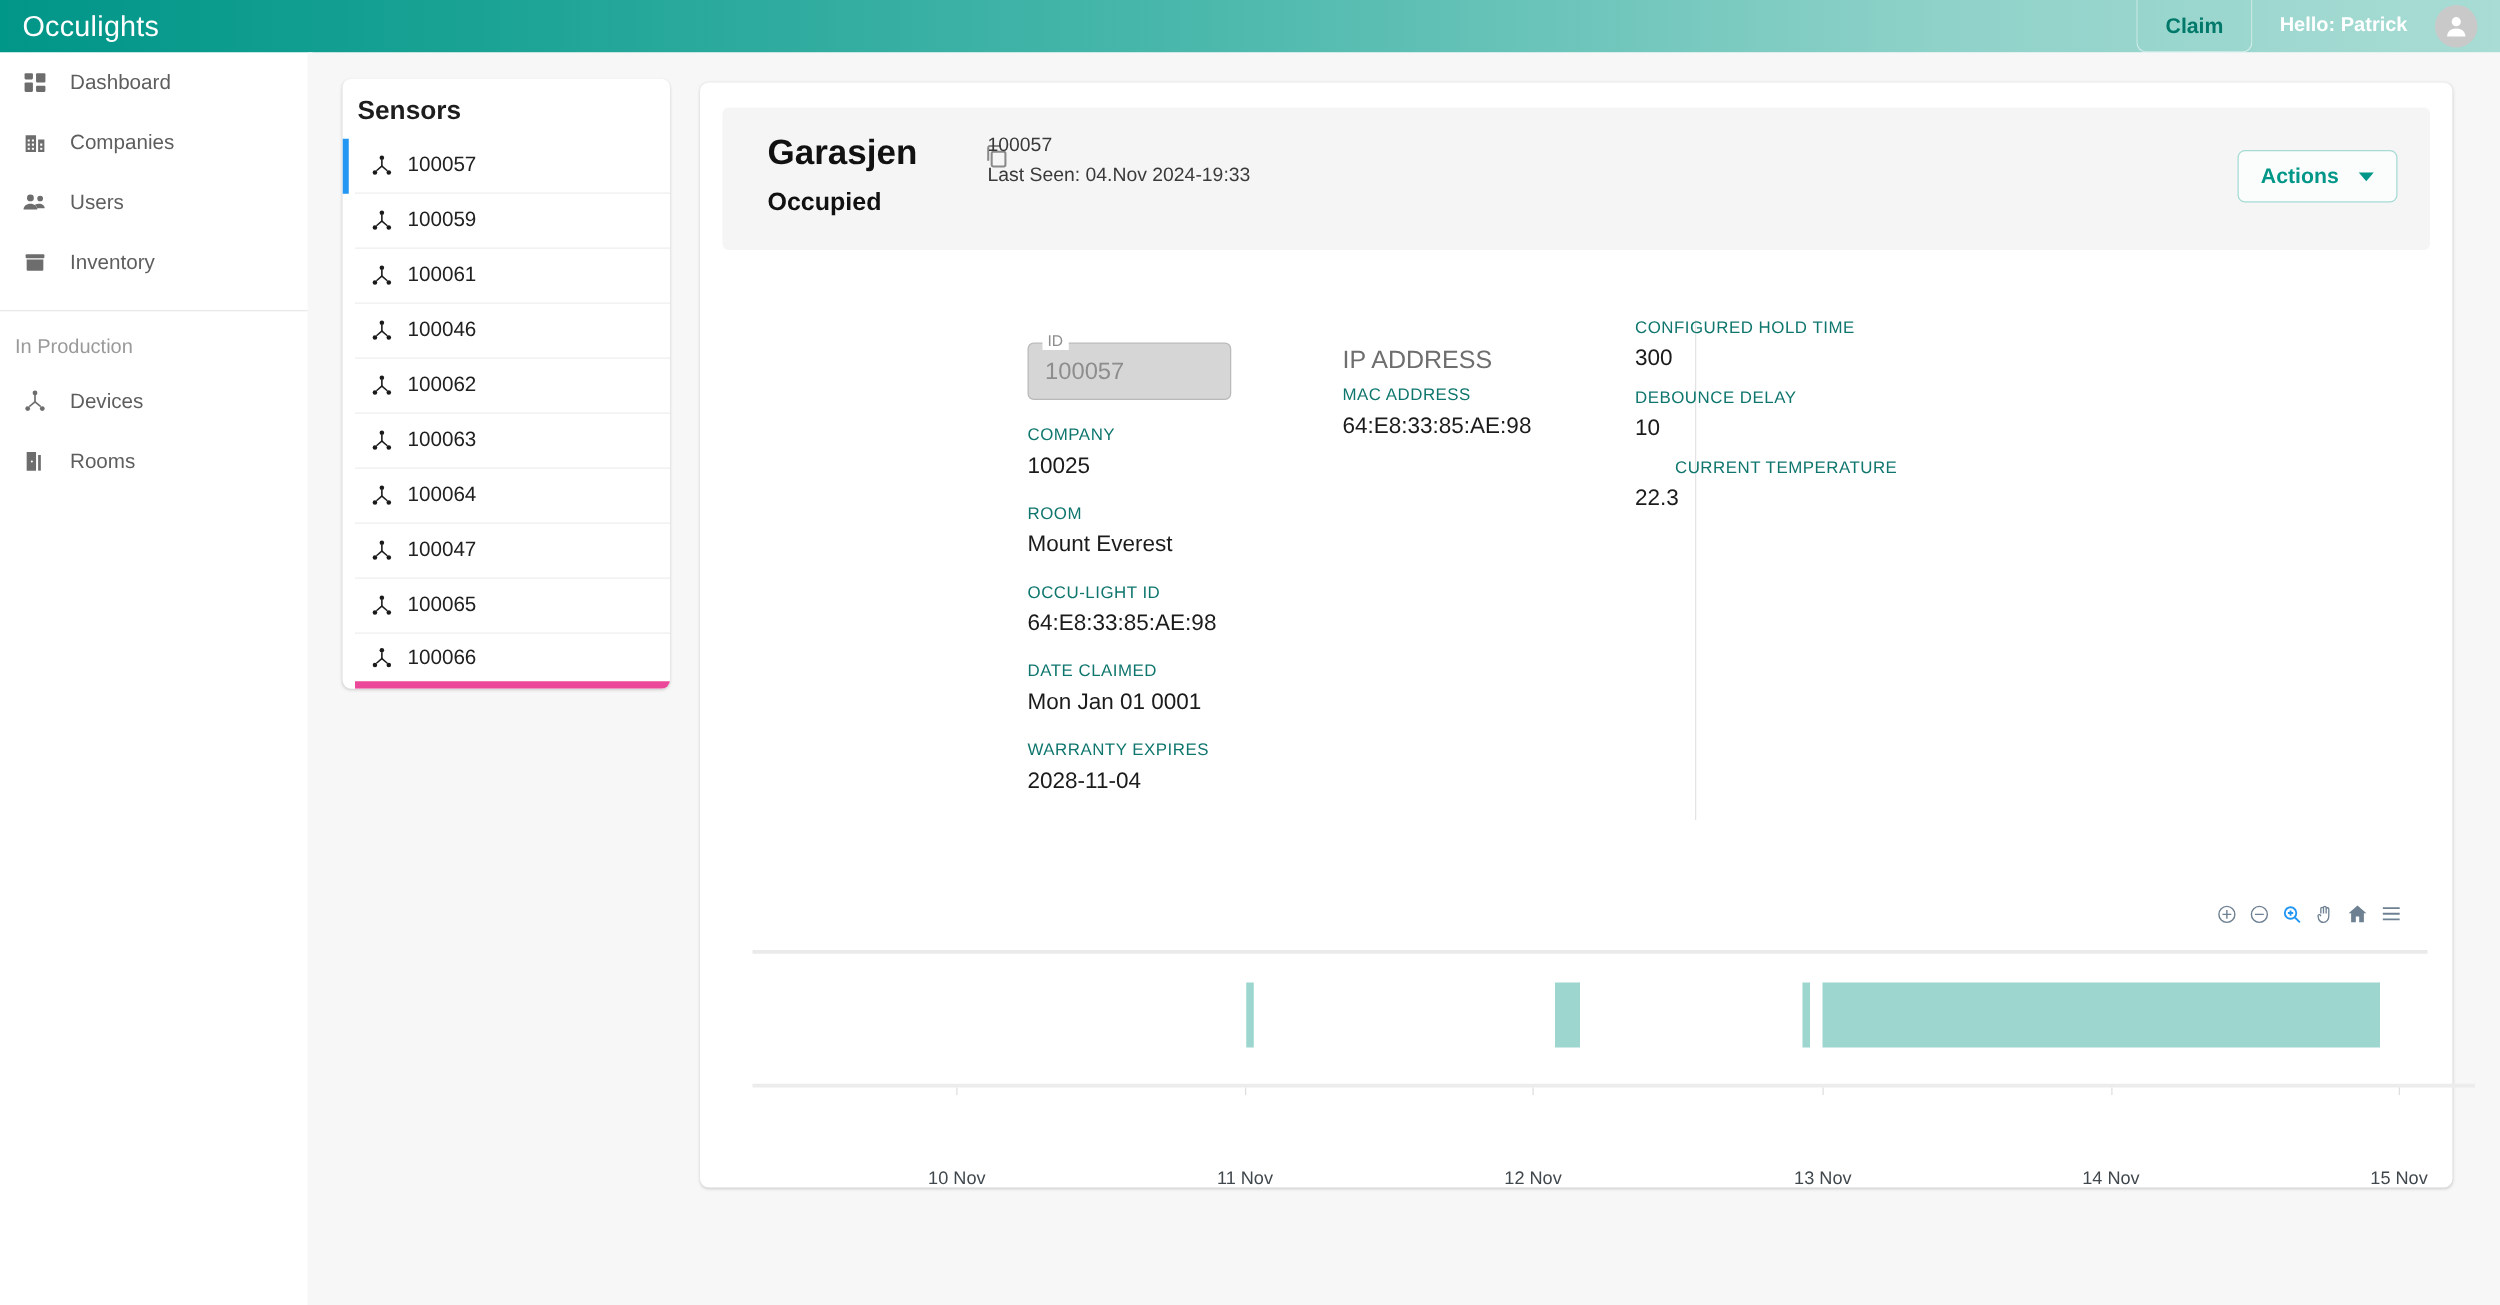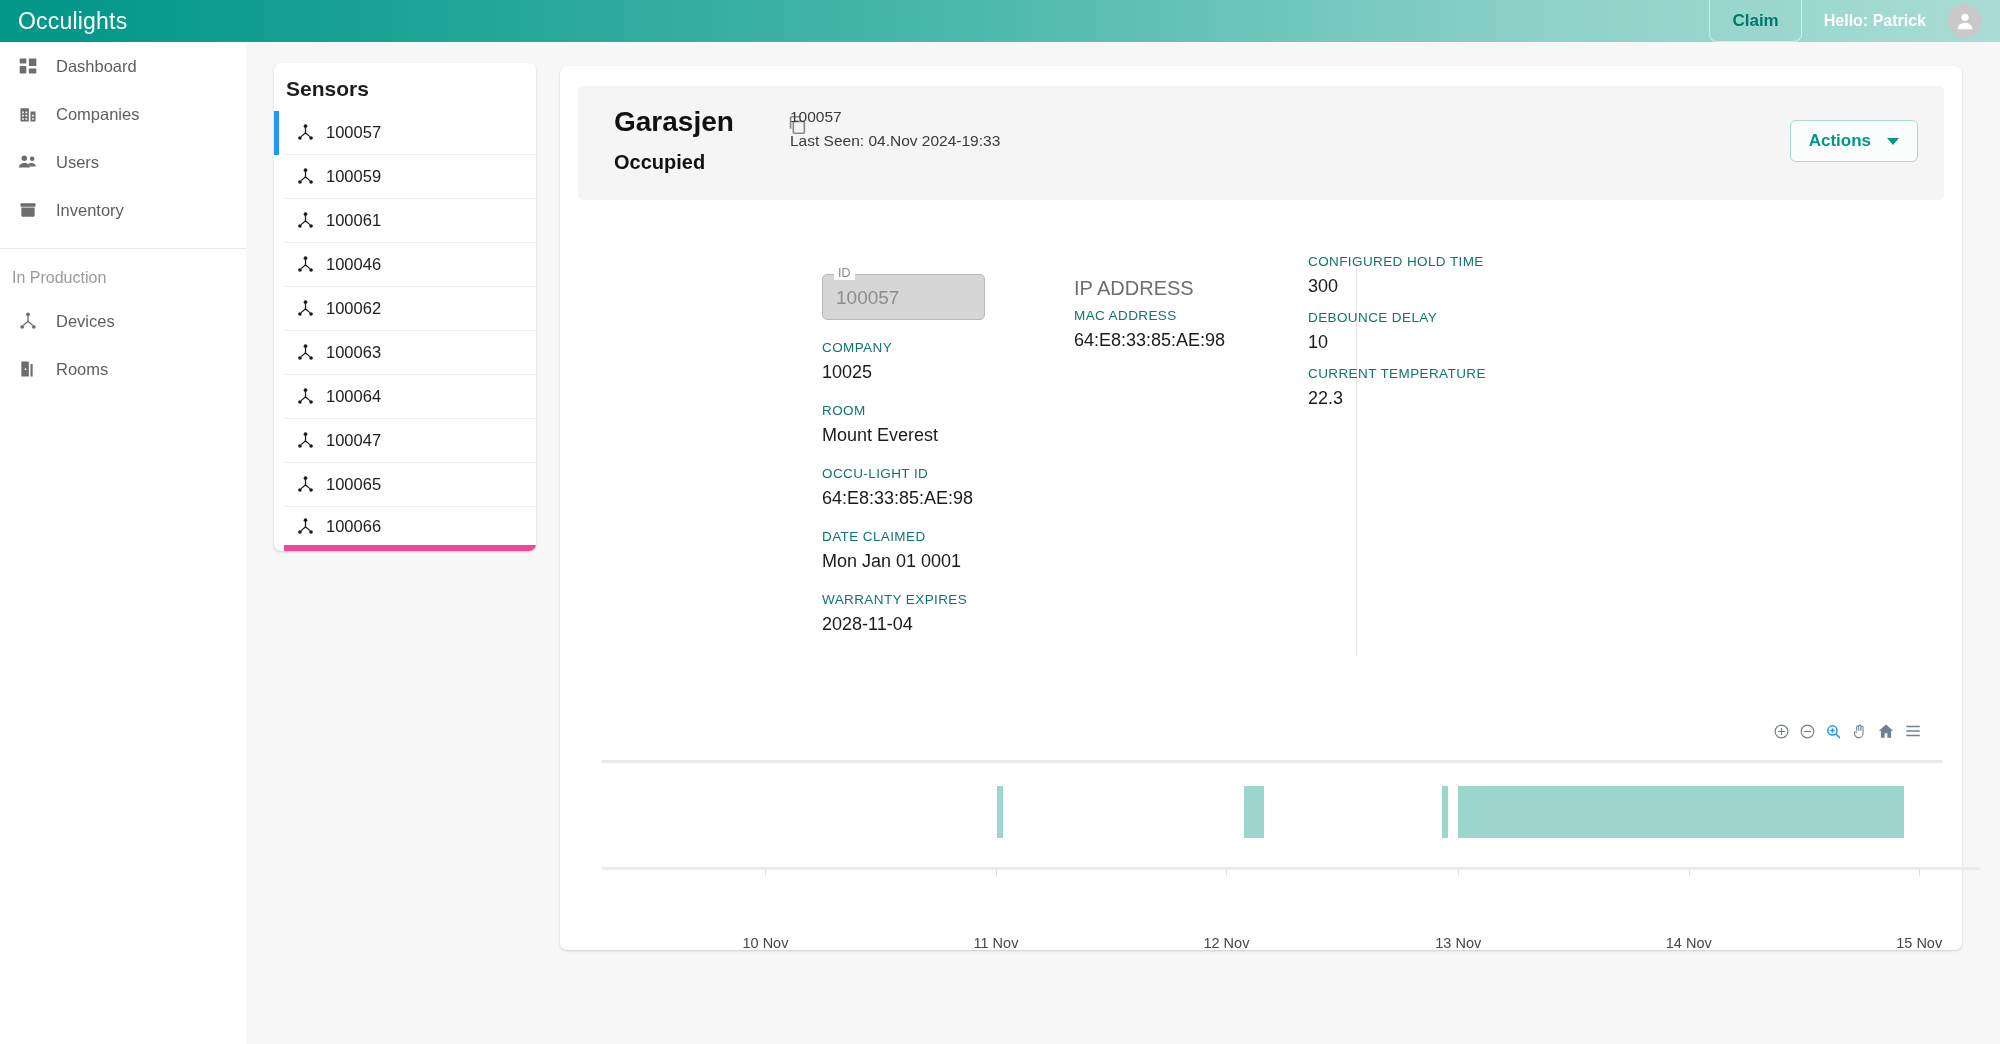--- a/index.html
+++ b/index.html
@@ -448,21 +448,21 @@
     <div class="fld-big">IP ADDRESS</div>
     <div class="fld-label" style="margin-top:8px;">MAC ADDRESS</div>
     <div class="fld-value">64:E8:33:85:AE:98</div>
   </div>
 
   <div class="col col-c" style="left:1062px; top:212px;">
     <div class="fld-label" style="margin-top:0;">CONFIGURED HOLD TIME</div>
     <div class="fld-value">300</div>
     <div class="fld-label" style="margin-top:13px;">DEBOUNCE DELAY</div>
     <div class="fld-value">10</div>
-    <div class="fld-label" style="margin-top:13px;">CURRENT TEMPERATURE</div>
+    <div class="fld-label" style="margin-top:13px;margin-left:32px;">CURRENT TEMPERATURE</div>
     <div class="fld-value">22.3</div>
   </div>
 
   <div class="chart-wrap" style="left:332px; top:650px; width:1366px; height:240px;">
 
     <div class="chart-toolbar">
       <span class="tb-ico">
         <svg width="17" height="17" viewBox="0 0 24 24" fill="none" stroke="#6e8192" stroke-width="1.6">
           <circle cx="12" cy="12" r="9"></circle>
             <path d="M12 7v10M7 12h10"></path>

